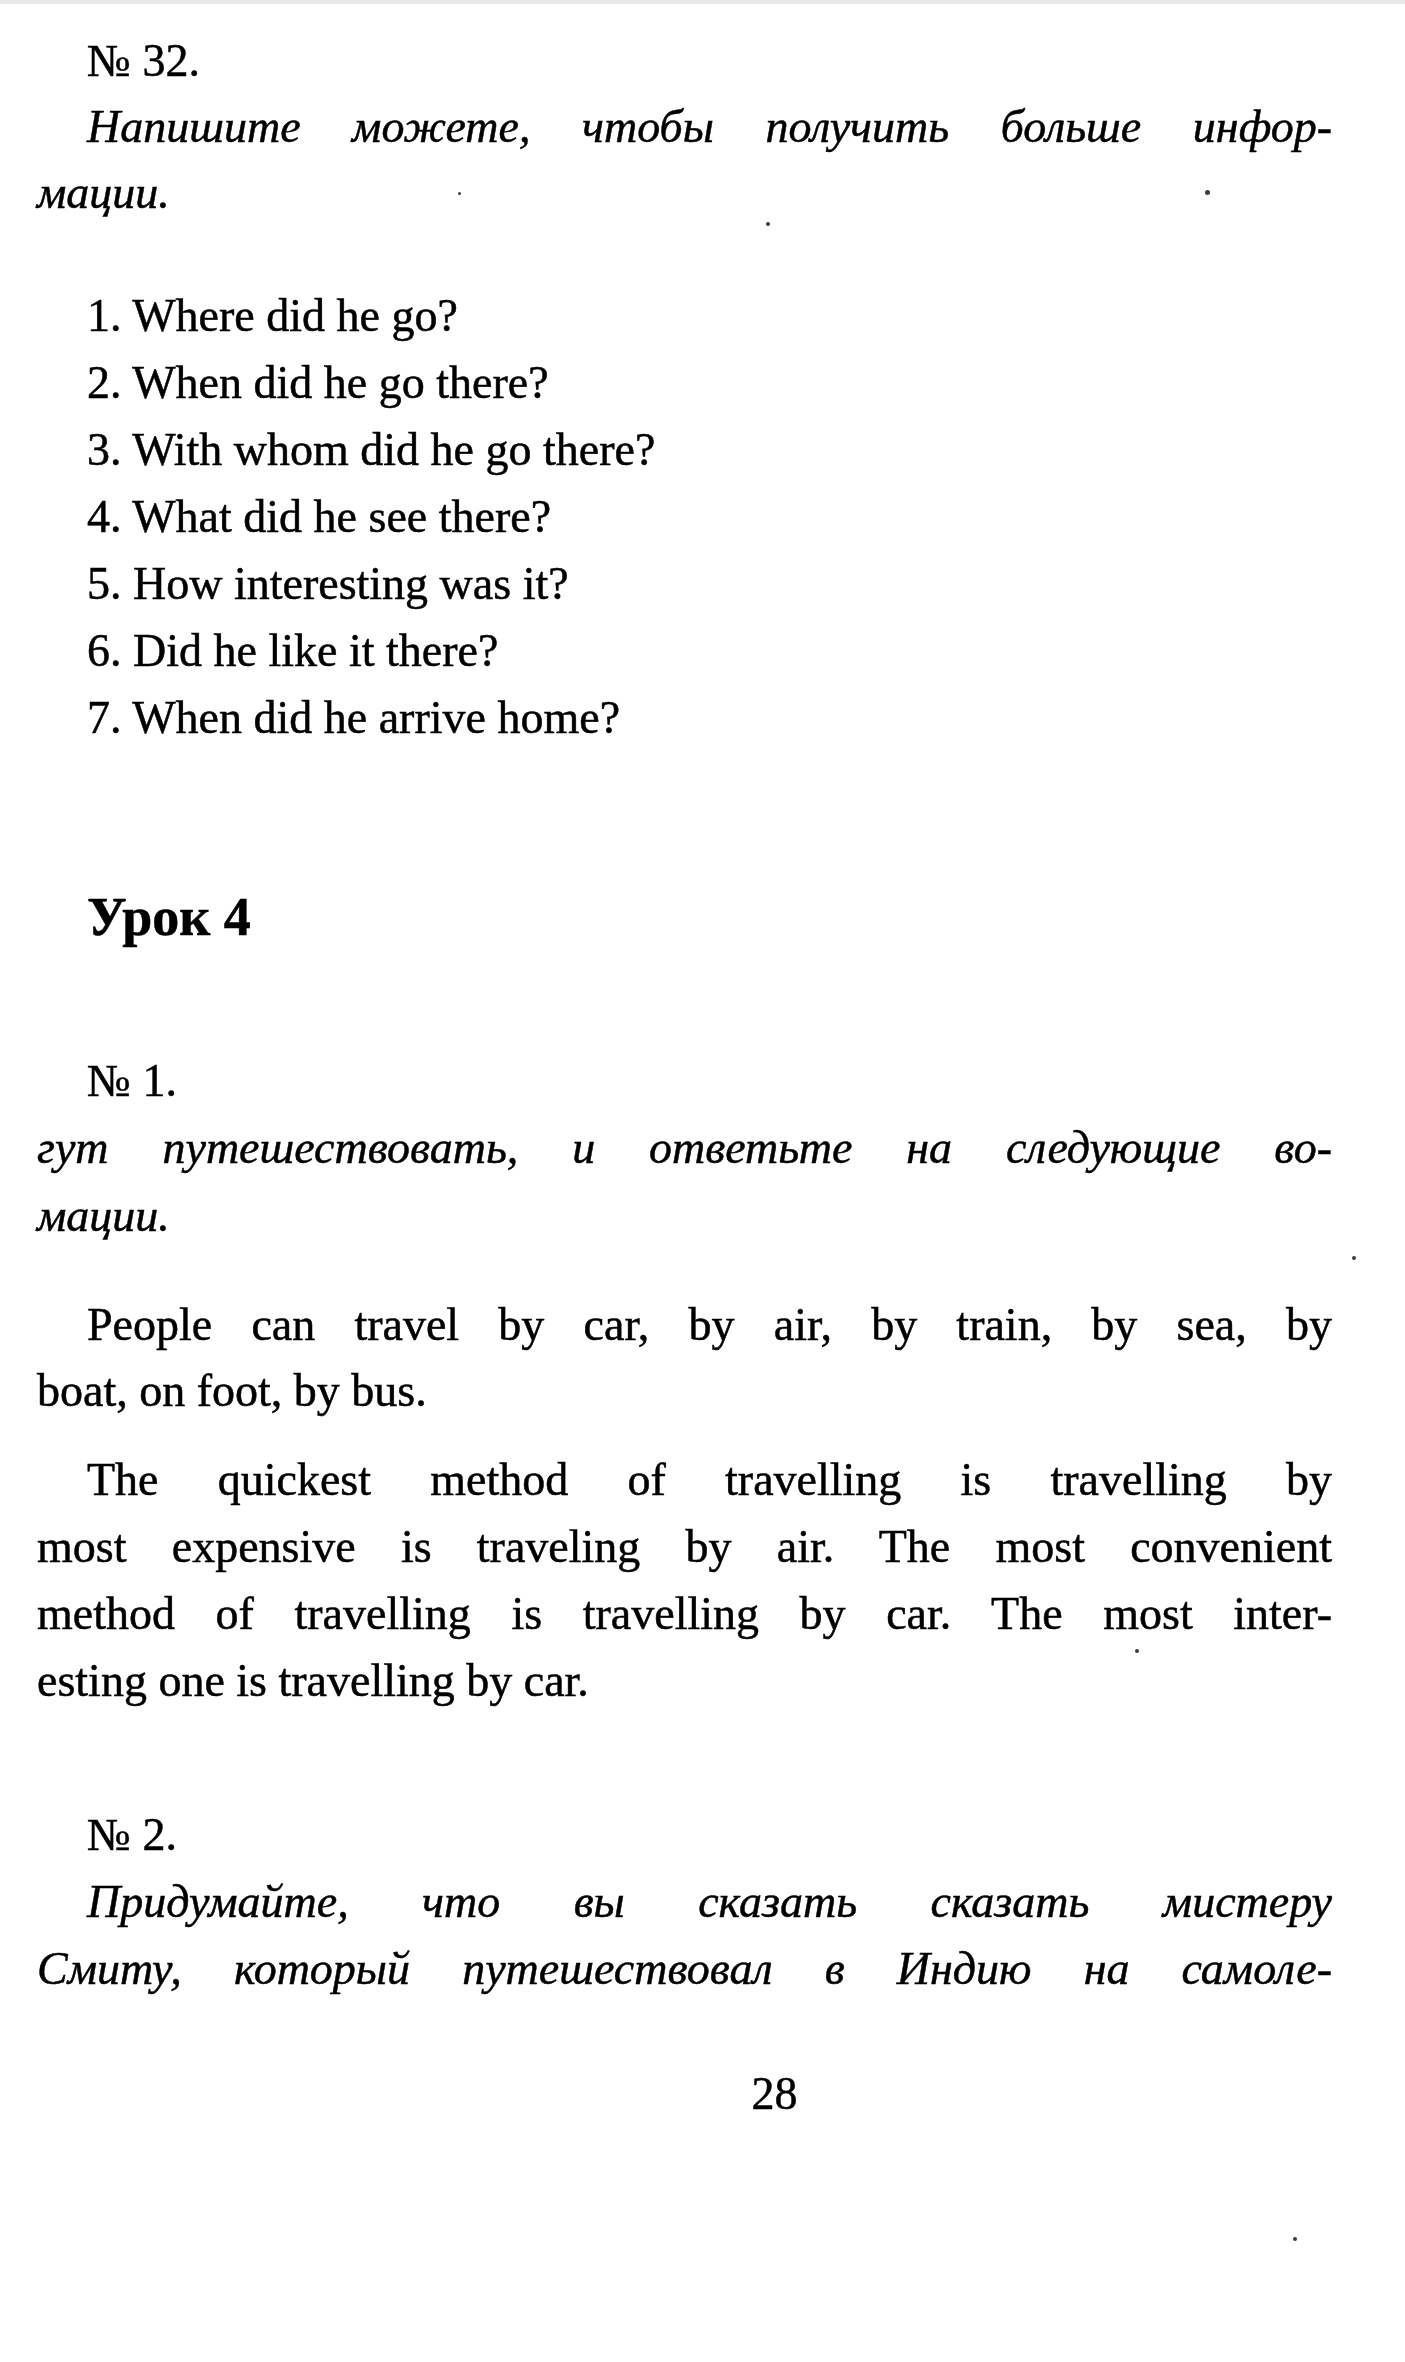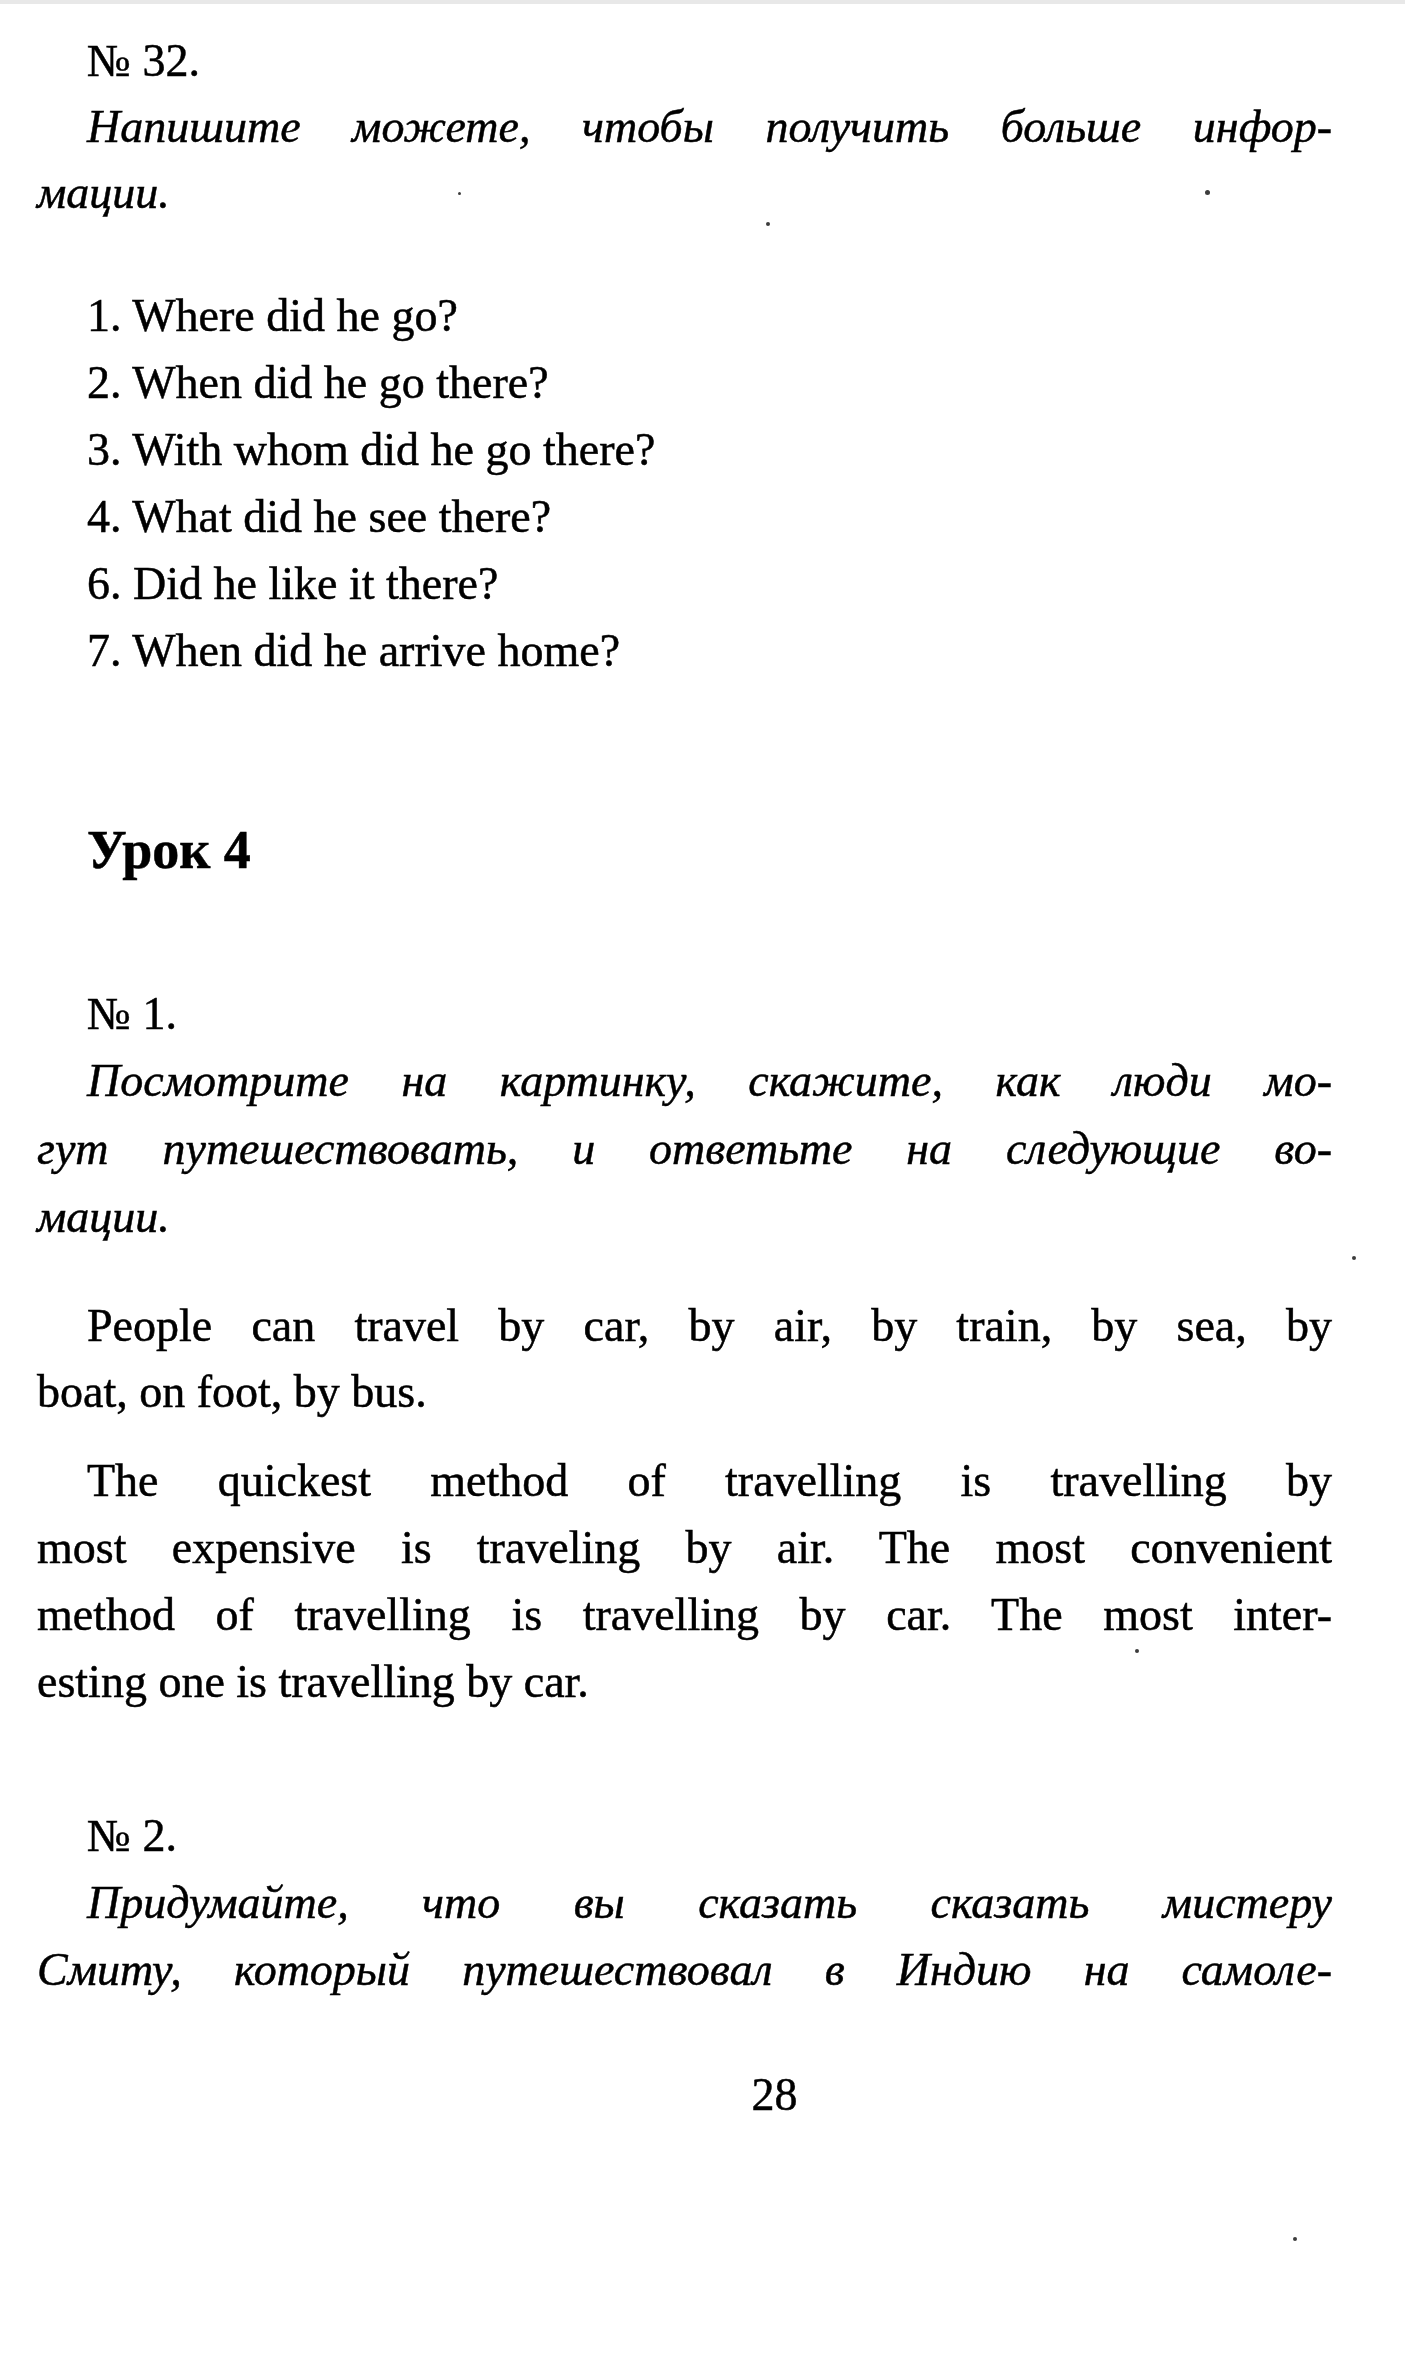--- a/index.html
+++ b/index.html
@@ -70,29 +70,29 @@
   <div class="instr32">
     <div class="line ru indent just">Напишите можете, чтобы получить больше инфор-</div>
     <div class="line ru left">мации.</div>
   </div>
 
   <div class="questions">
     <div class="line indent left">1. Where did he go?</div>
     <div class="line indent left">2. When did he go there?</div>
     <div class="line indent left">3. With whom did he go there?</div>
     <div class="line indent left">4. What did he see there?</div>
+    <div class="line indent left">5. How interesting was it?</div>
     <div class="line indent left">6. Did he like it there?</div>
     <div class="line indent left">7. When did he arrive home?</div>
   </div>
 
   <div class="lesson-heading">Урок 4</div>
 
   <div class="line indent left ex1-label">№ 1.</div>
   <div class="instr1">
-    <div class="line ru indent just">Посмотрите на картинку, скажите, как люди мо-</div>
     <div class="line ru just">гут путешествовать, и ответьте на следующие во-</div>
     <div class="line ru left">мации.</div>
   </div>
 
   <div class="para1">
     <div class="line indent just">People can travel by car, by air, by train, by sea, by</div>
     <div class="line left">boat, on foot, by bus.</div>
   </div>
 
   <div class="para2">

